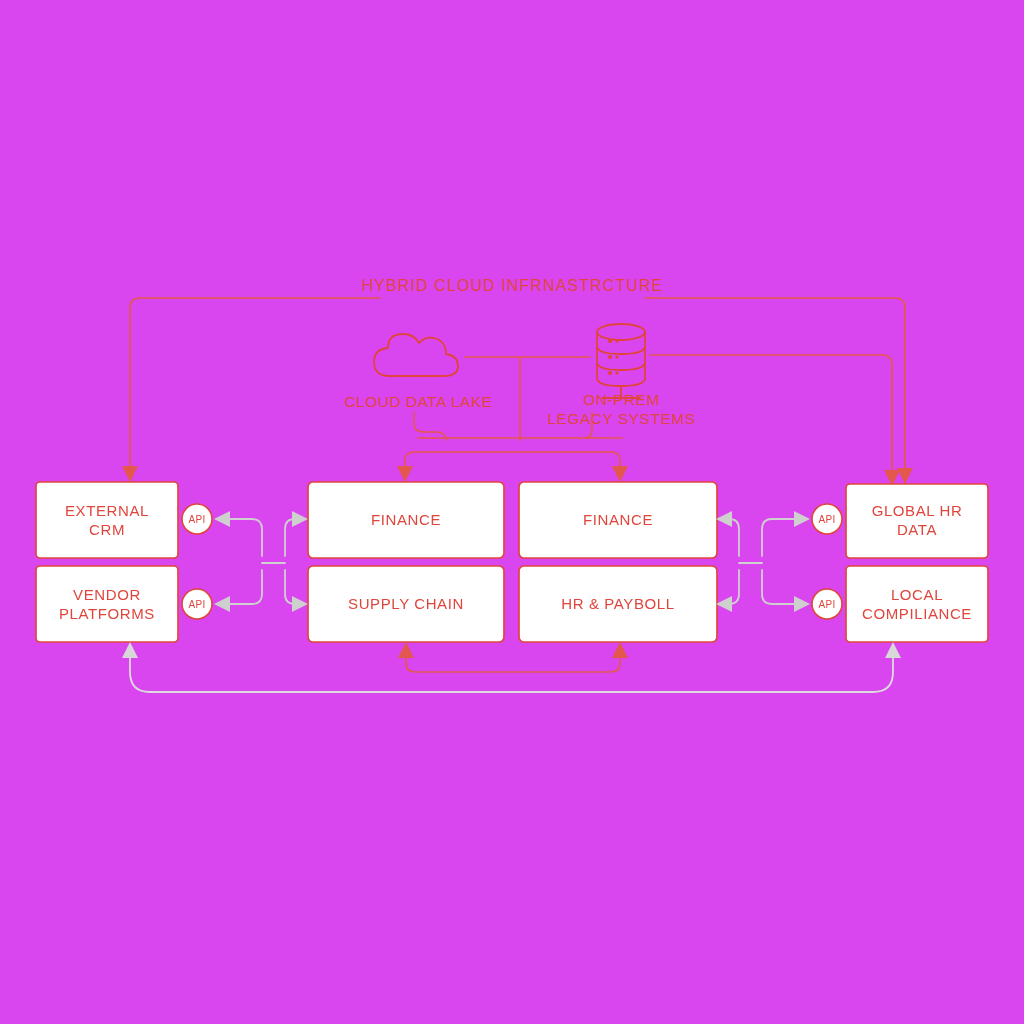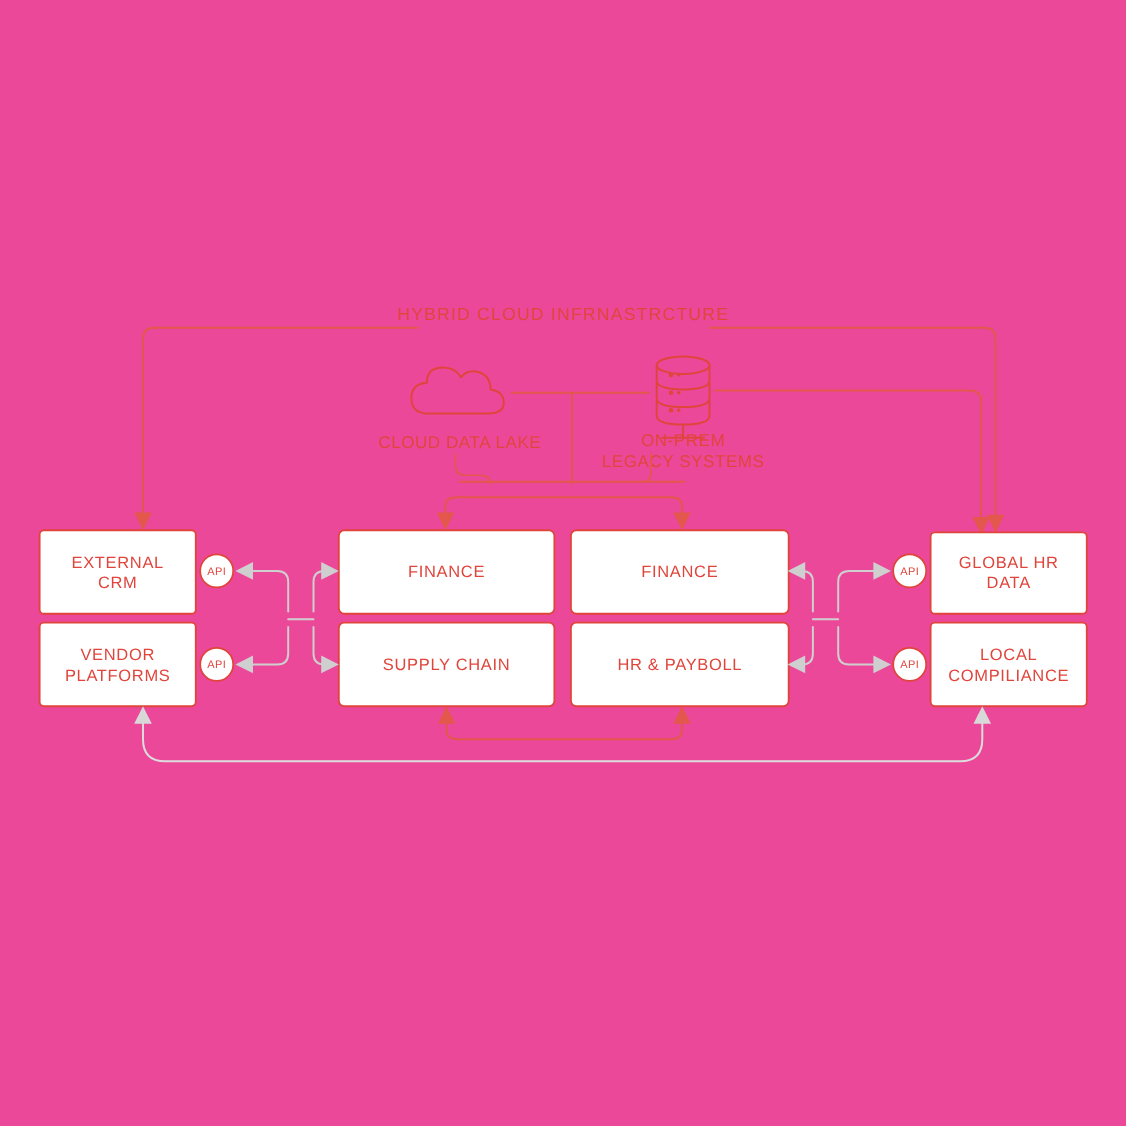--- a/index.html
+++ b/index.html
@@ -2,21 +2,21 @@
 <html><head>
 <meta charset="utf-8">
 <style>
   html,body{margin:0;padding:0;}
   body{
     width:1024px;height:1024px;
     background:#ffffff;
     font-family:"Liberation Sans", sans-serif;
     overflow:hidden;
   }
-  #stage{position:relative;width:1024px;height:1024px;background:#ec4899;}
+  #stage{position:relative;width:1024px;height:1024px;background:#d946ef;}
   #diagram{position:absolute;inset:0;width:1024px;height:1024px;}
   .box-label{
     font-size:15px;letter-spacing:.6px;fill:#e0453c;
     text-anchor:middle;dominant-baseline:middle;
   }
   .node-label{
     font-size:15.5px;letter-spacing:.5px;fill:#e0453c;
     text-anchor:middle;dominant-baseline:middle;
   }
   .title-label{

